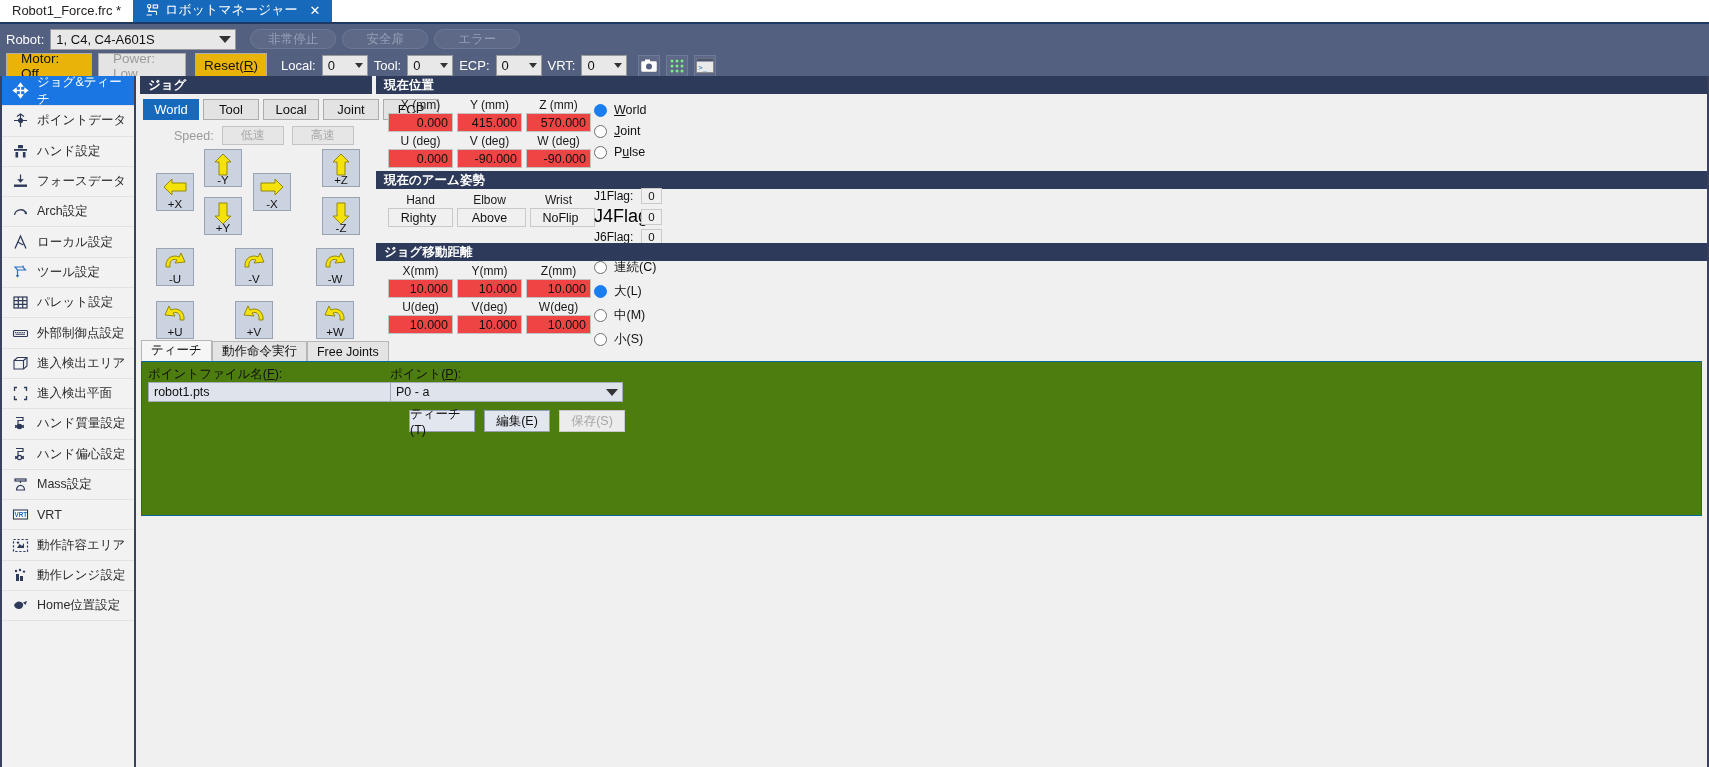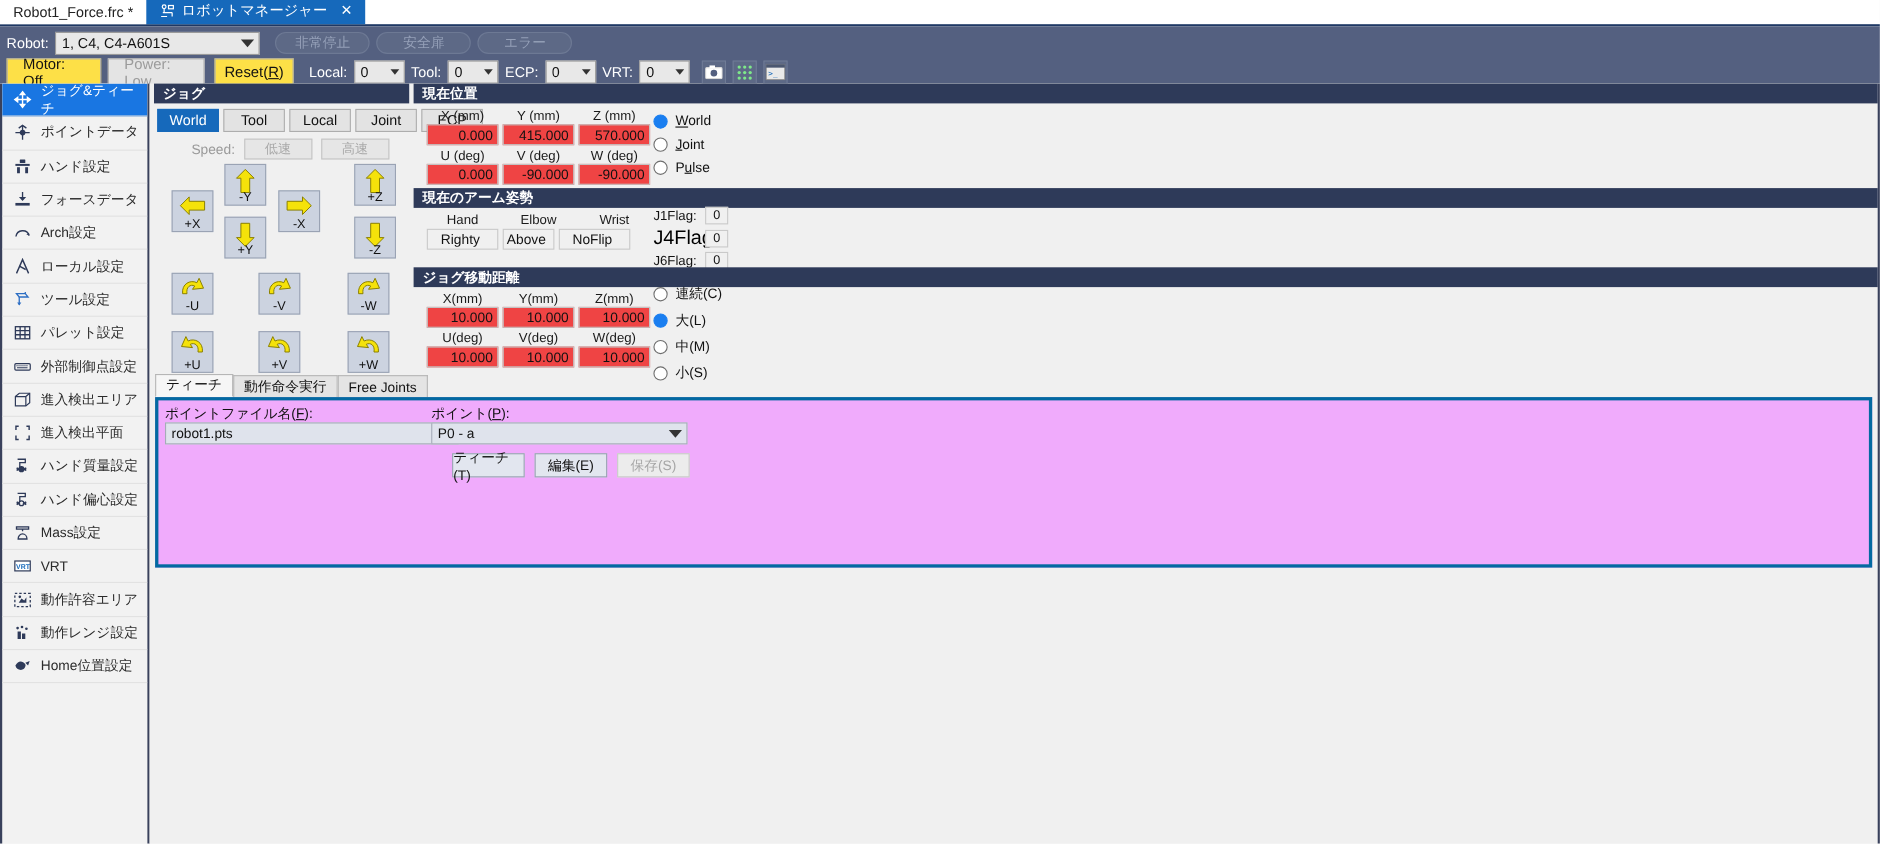--- a/index.html
+++ b/index.html
@@ -48,21 +48,21 @@
   }
   .combo .cv { white-space:nowrap; overflow:hidden; }
   .chev { width:0;height:0;border-left:4px solid transparent;border-right:4px solid transparent;border-top:5px solid #333; margin-left:8px;}
   .chev-big { width:0;height:0;border-left:6px solid transparent;border-right:6px solid transparent;border-top:7px solid #333;}
   .pill {
     border-radius: 11px; background:#5d6986; border:1px solid #6d7994;
     color:#95a0b8; height:20px; min-width:86px;
     display:flex; align-items:center; justify-content:center; font-size:12.5px;
   }
   .btn3d {
-    background:#fde047; border:1px solid #adadad; height:25px;
+    background:#eab308; border:1px solid #adadad; height:25px;
     display:flex; align-items:center; justify-content:center;
     font-size:13.5px; color:#111; padding: 0 14px;
   }
   .btn3d.dis { color:#9b9b9b; background:#e4e4e4; }
   .iconbtn {
     width:22px;height:22px;background:#5d6986;border:1px solid #6f7b96;
     display:flex;align-items:center;justify-content:center;
   }
 
   
@@ -122,21 +122,21 @@
   .rlbl { font-size:12.5px; color:#111; }
   .rrow { display:flex; align-items:center; gap:7px; }
 
   .tabs2 { display:flex; align-items:flex-end; height:20px; }
   .tab2 {
     height:20px;padding:0 9px;font-size:12.5px;color:#111;
     background:#e4e4e4;border:1px solid #b6b6b6;border-bottom:none;
     display:flex;align-items:center;
   }
   .tab2.on { background:#f6f6f6; height:21px; border-bottom:1px solid #f6f6f6;text-align:right;}
-  .panel2 { background:#f0abfc; border:3px solid #0369a1; }
+  .panel2 { background:#4d7c0f; border:1px solid #0369a1; }
   .ddl {
     background:#dfe3ec;border:1px solid #a6abb8;height:20px;
     display:flex;align-items:center;justify-content:space-between;padding:0 4px 0 5px;
     font-size:12.5px;color:#111;
   }
   .actbtn {
     background:#e2e6ef;border:1px solid #99a0b2;height:22px;min-width:64px;
     display:flex;align-items:center;justify-content:center;font-size:12.5px;color:#111;
   }
   .actbtn.dis { color:#a6a6a6; background:#ececec; border-color:#c9c9c9; }
@@ -641,21 +641,21 @@
           <span>現在のアーム姿勢</span>
         </div>
       </div>
       <div style="position:absolute;left:252px;top:117px;display:flex;gap:4px;">
         <div class="fieldlbl" style="width:65px;">Hand</div>
         <div class="fieldlbl" style="width:65px;">Elbow</div>
         <div class="fieldlbl" style="width:65px;">Wrist</div>
       </div>
       <div style="position:absolute;left:252px;top:132px;display:flex;gap:4px;">
         <div class="fieldbox ro" style="width:65px;">Righty</div>
-        <div class="fieldbox ro" style="width:47px;">Above</div>
+        <div class="fieldbox ro" style="width:69px;">Above</div>
         <div class="fieldbox ro" style="width:65px;">NoFlip</div>
       </div>
       <div style="position:absolute;left:458px;top:112px;display:flex;flex-direction:column;gap:2px;">
         <div style="display:flex;align-items:center;gap:5px;">
           <span style="font-size:12px;color:#111;width:42px;">J1Flag:</span>
           <span class="flagbox">0</span>
         </div>
         <div style="display:flex;align-items:center;gap:5px;">
           <span style="font-size:18px;color:#000000;width:42px;">J4Flag:</span>
           <span class="flagbox">0</span>

